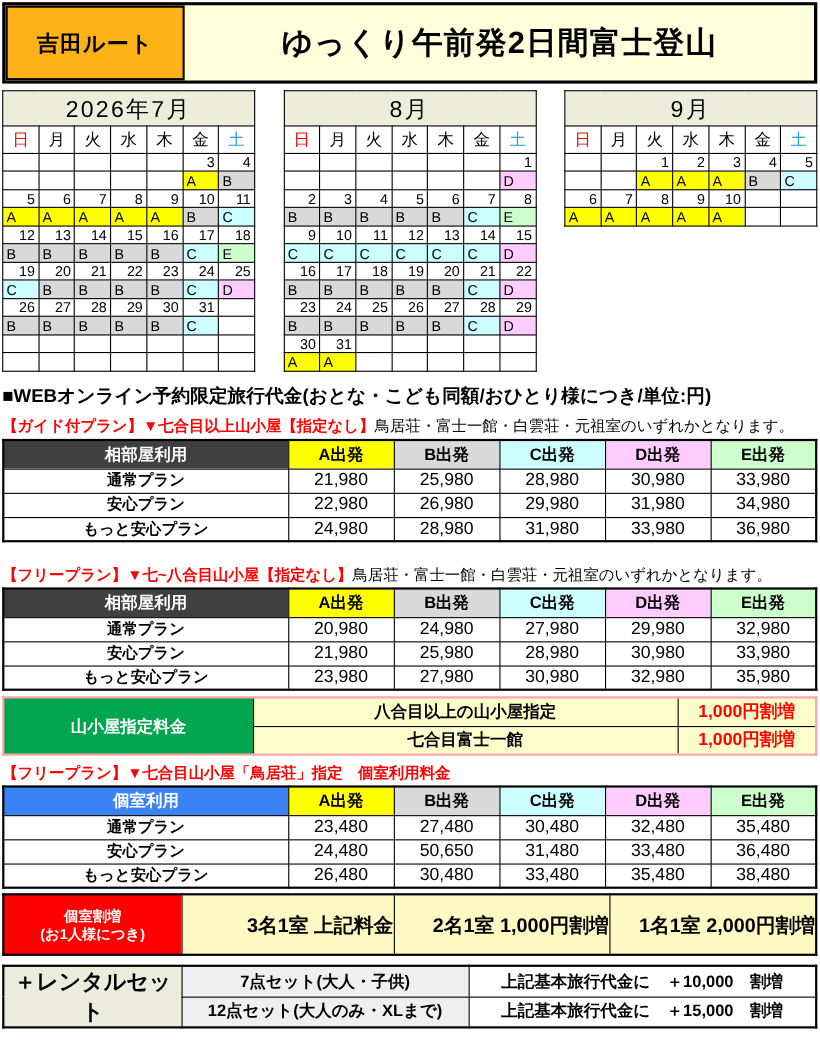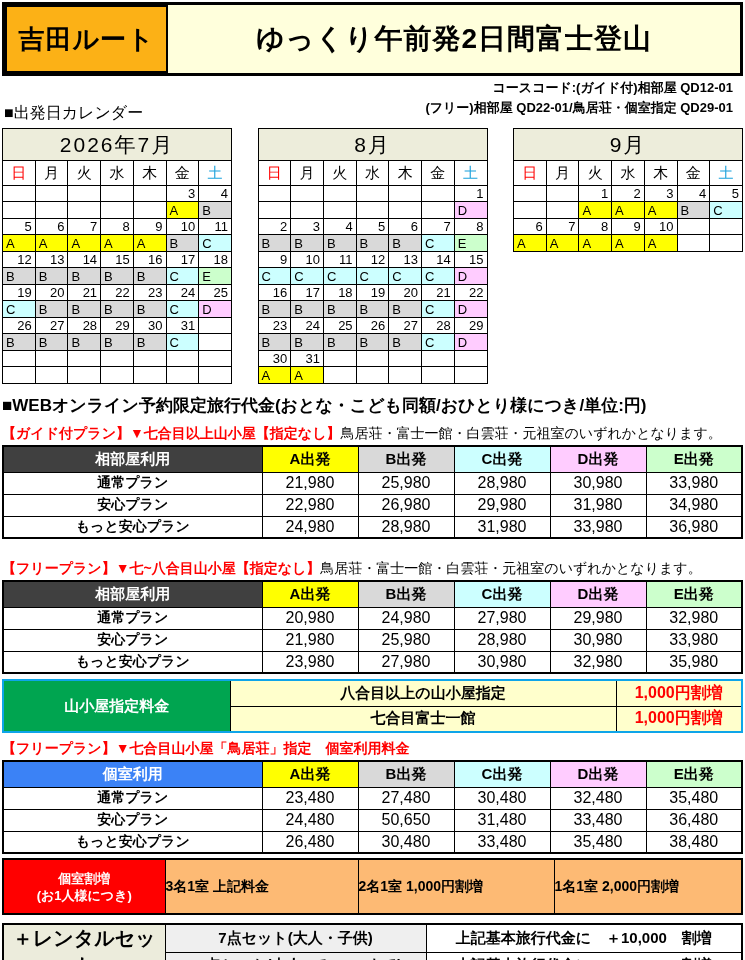--- a/index.html
+++ b/index.html
@@ -4,21 +4,21 @@
 <style>
   * { margin:0; padding:0; box-sizing:border-box; }
   html,body { width:745px; height:960px; background:#fff; overflow:hidden;
     font-family:"Liberation Sans","DejaVu Sans",sans-serif; color:#000; }
   .page { padding:2px; width:745px; }
 
   
   .hdr { display:flex; border:3px solid #000; height:74px; }
   .hdr-route { width:163px; background:#FCB116; border:2px solid #000;
     display:flex; align-items:center; justify-content:center;
-    font-size:26px; font-weight:bold; letter-spacing:1px; }
+    font-size:20px; font-weight:bold; letter-spacing:1px; }
   .hdr-title { flex:1; background:#FFFFDC; display:flex; align-items:center; justify-content:center;
     font-size:28px; font-weight:bold; letter-spacing:1px; }
 
   
   .meta { position:relative; height:44px; margin-top:2px; }
   .codes { position:absolute; right:10px; top:0; text-align:right;
     font-size:13px; font-weight:bold; line-height:20px; }
   .cal-heading { position:absolute; left:2px; bottom:-2px; font-size:16px; }
 
   
@@ -49,58 +49,51 @@
   table.price td { border:1px solid #000; }
   table.price td.corner { width:259px; color:#fff; font-weight:bold; font-size:15px;
     text-align:center; height:26px; }
   table.price td.corner.dark { background:#404040; }
   table.price td.corner.red { background:#3b82f6; }
   table.price td.colhdr { font-weight:bold; font-size:15px; text-align:center; }
   table.price td.rowlbl { font-weight:bold; font-size:14px; text-align:center; height:22px; background:#fff; }
   table.price td.val { font-size:16px; text-align:center; background:#fff; }
 
   
-  table.hut { border-collapse:collapse; width:741px; table-layout:fixed; margin-top:5px; border:2px solid #0ea5e9; }
+  table.hut { border-collapse:collapse; width:741px; table-layout:fixed; margin-top:5px; border:2px solid #fca5a5; }
   table.hut td { border:1px solid #000; }
   .hut-label { width:227px; background:#00A550; color:#fff; font-weight:bold; font-size:15px; text-align:center; }
   .hut-name { width:386px; background:#FFFFCC; font-weight:bold; font-size:15px; text-align:center; height:26px; }
   .hut-fee { background:#FFFFCC; color:#FF0000; font-weight:bold; font-size:16px; text-align:center; }
 
   
   table.sur { border-collapse:collapse; width:741px; table-layout:fixed; margin-top:4px; border:2px solid #000; }
   table.sur td { border:1px solid #000; height:55px; }
   .sur-label { width:162px; background:#FF0000; color:#fff; font-weight:bold;
     font-size:13px; text-align:center; line-height:17px; }
-  .sur-cell { font-size:14px; font-weight:bold; text-align:left; background:#fdba74; }
+  .sur-cell { font-size:18px; font-weight:bold; text-align:right; background:#fef9c3; }
   .sur-c1 { width:193px; } .sur-c2 { width:196px; }
 
   
   table.rental { border-collapse:collapse; width:741px; table-layout:fixed; margin-top:8px; border:2px solid #000; }
   table.rental td { border:1px solid #000; }
   .rent-label { width:162px; background:#ECECDC; font-size:20px; font-weight:bold; text-align:center; }
   .rent-set { width:261px; background:#EFEFEF; font-size:15px; font-weight:bold; text-align:center; height:25px; }
   .rent-price { background:#fff; font-size:15px; font-weight:bold; text-align:center; }
 </style>
 </head>
 <body>
 
 <div class="page">
 
   <div class="hdr">
     <div class="hdr-route">吉田ルート</div>
     <div class="hdr-title">ゆっくり午前発2日間富士登山</div>
   </div>
 
-  <div class="meta">
-    <div class="codes">
-      <div>コースコード:(ガイド付)相部屋 QD12-01</div>
-      <div>(フリー)相部屋 QD22-01/鳥居荘・個室指定 QD29-01</div>
-    </div>
-    <div class="cal-heading">■出発日カレンダー</div>
-  </div>
 
   <div class="cals">
     <table class="cal">
         <tbody>
           <tr>
             <td class="cal-title" colspan="7">2026年7月</td>
           </tr>
           <tr>
             <td class="cal-dow sun">日</td>
             <td class="cal-dow">月</td>

